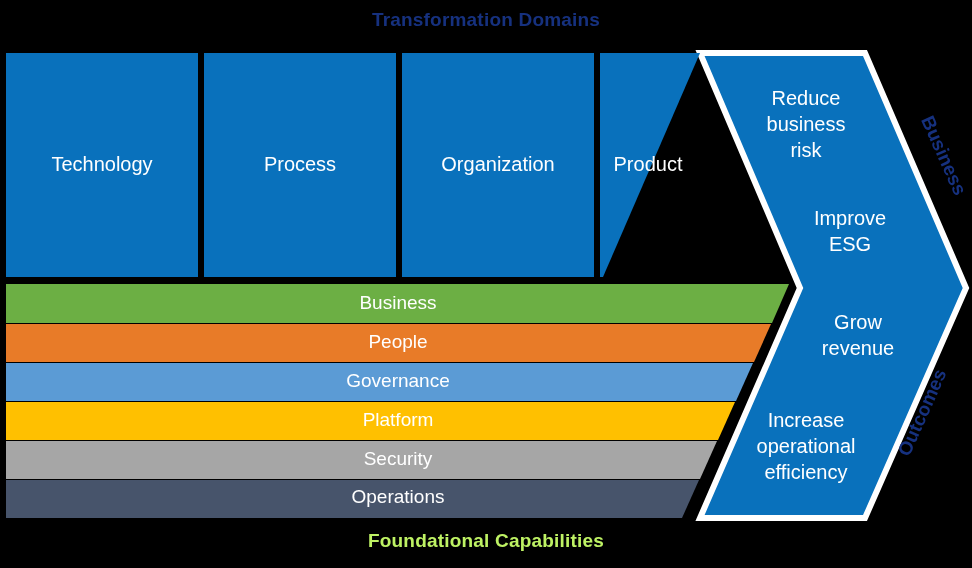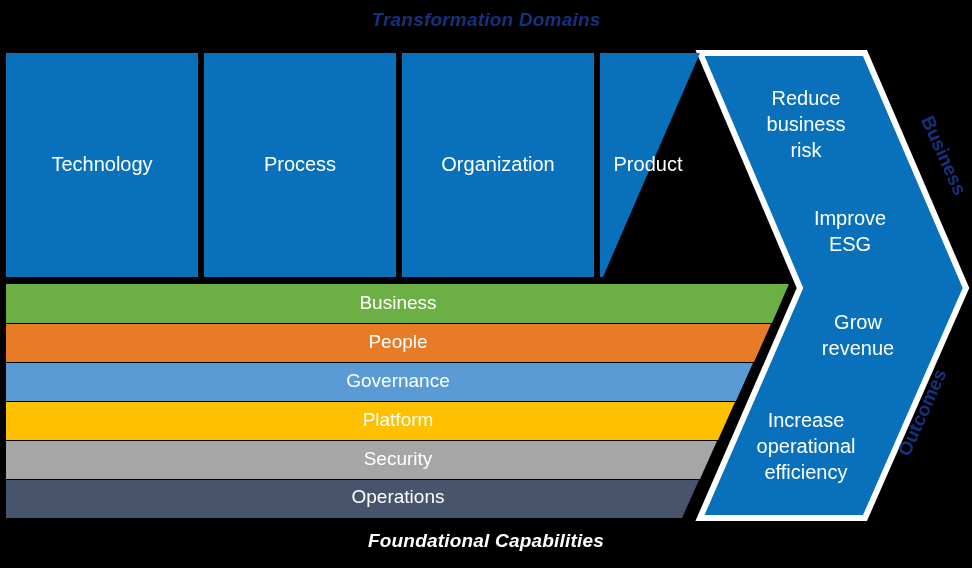--- a/index.html
+++ b/index.html
@@ -7,21 +7,20 @@
   #stage{position:relative;width:972px;height:568px;background:#000;}
   svg{display:block;}
   .dtitle{
     position:absolute;
     width:100%;
     text-align:center;
     font-weight:bold;
     font-size:19px;
     color:#16317f;
     letter-spacing:.2px;
-    font-style:italic;
   }
   #top-title{top:9px;}
   #bottom-title{top:530px;}
   .boxlabel{
     font-size:20px;
     fill:#ffffff;
     font-family:"Liberation Sans",sans-serif;
     text-anchor:middle;
     dominant-baseline:middle;
   }
@@ -45,21 +44,21 @@
     font-family:"Liberation Sans",sans-serif;
     text-anchor:middle;
   }
 </style>
 </head>
 <body>
 
 <div id="stage">
 
   <div class="dtitle" id="top-title" style="color: rgb(22, 49, 127);">Transformation Domains</div>
-  <div class="dtitle" id="bottom-title" style="color: #ffffff; text-align: center;">Foundational Capabilities</div>
+  <div class="dtitle" id="bottom-title" style="color: #bef264; text-align: center;">Foundational Capabilities</div>
 
   <svg width="972" height="568" viewBox="0 0 972 568">
 
     <g>
       <path id="arrow-shape" d="M 700 53 L 865 53 L 966 288 L 865 518 L 700 518 L 800 288 Z" fill="#0971BC" stroke="#ffffff" stroke-width="6" stroke-linejoin="miter"></path>
     </g>
 
     <g>
       <rect id="box-0" x="6" y="53" width="192" height="224" fill="#0971BC"></rect>
       <rect id="box-1" x="204" y="53" width="192" height="224" fill="#0971BC"></rect>

